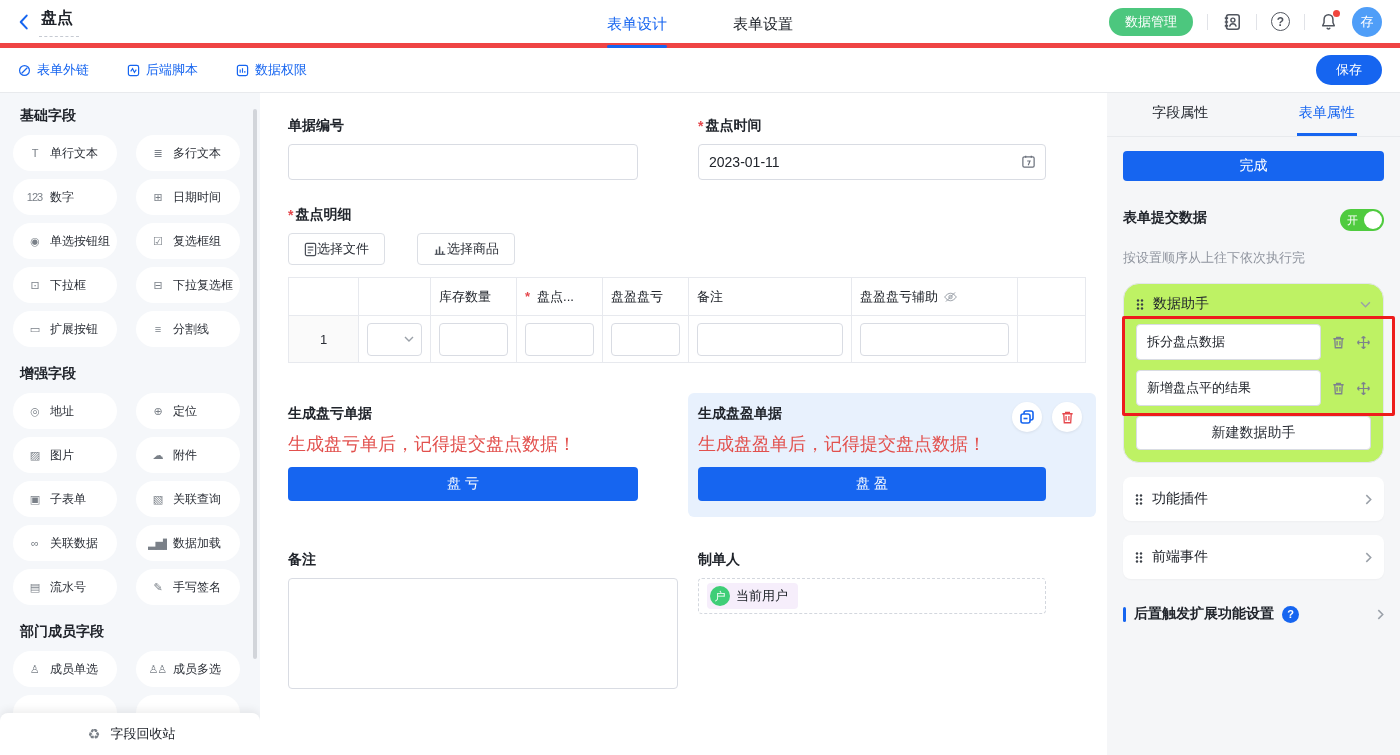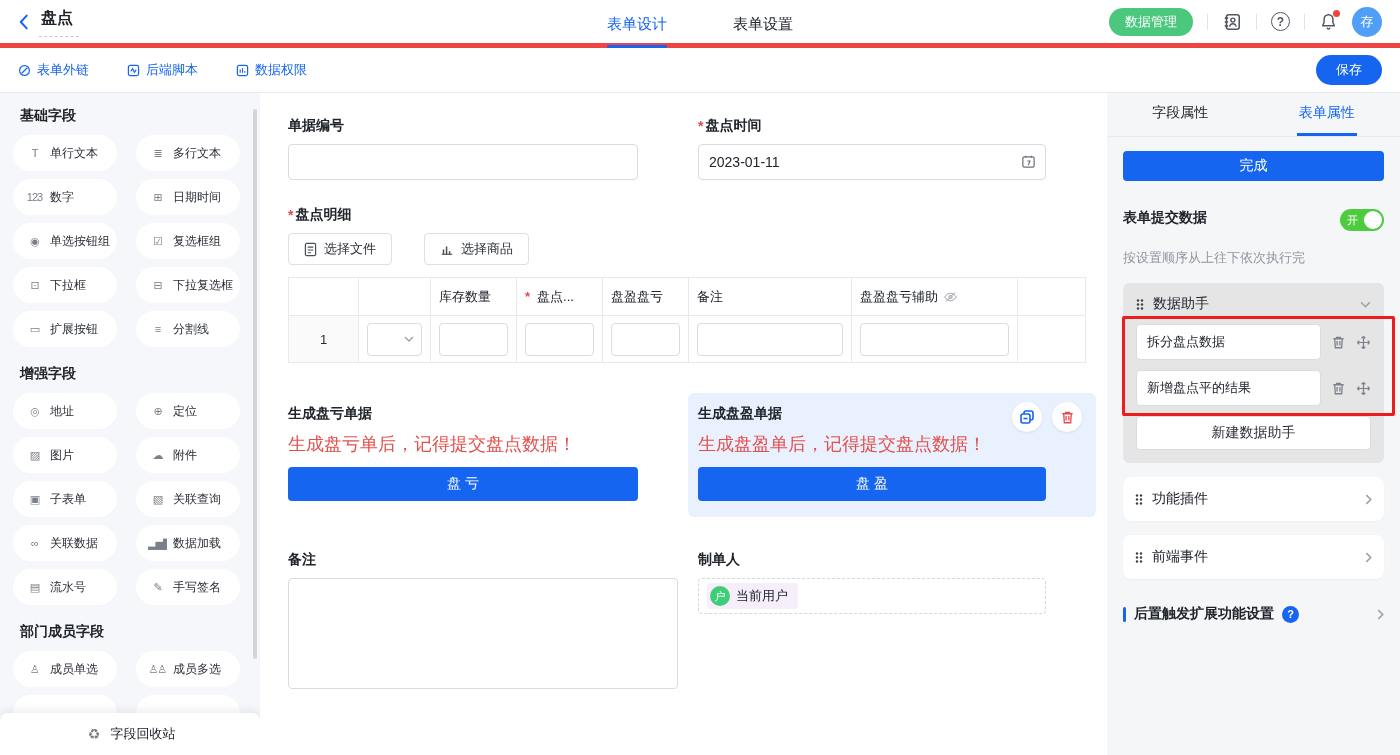--- a/index.html
+++ b/index.html
@@ -53,21 +53,21 @@
   .fgrid{display:grid;grid-template-columns:350px 348px;column-gap:60px;align-items:start;}
   .flabel{font-size:14px;font-weight:700;margin-bottom:9px;display:flex;align-items:center;}
   .star{color:#e5484d;margin-right:2px;font-weight:700;}
   .tinput{width:100%;height:36px;border:1px solid #d9dce3;border-radius:4px;padding:0 10px;font-size:14px;
     font-family:inherit;color:#20242b;background:#fff;outline:none;}
   .date-wrap{position:relative;}
   .date-wrap .cal{position:absolute;right:10px;top:10px;}
   .detail-block{margin-top:26px;}
   .sel-btns{display:flex;gap:32px;margin-top:2px;}
   .sel-btn{height:32px;border:1px solid #dcdfe5;border-radius:4px;background:#fff;display:flex;align-items:center;
-    gap:7px;padding:0 15px;font-size:13px;color:#2a2e36;cursor:pointer;font-family:inherit;}
+    padding:0 15px;font-size:13px;color:#2a2e36;cursor:pointer;font-family:inherit;}
   .dtable{border-collapse:collapse;margin-top:12px;width:797px;table-layout:fixed;}
   .dtable th,.dtable td{border:1px solid #e7e9ee;font-weight:400;font-size:13px;text-align:left;padding:0 8px;margin-left:8px;}
   .dtable th{height:38px;color:#20242b;}
   .dtable td{height:47px;}
   .num-cell{background:#fafafa;text-align:center !important;color:#2a2e36;}
   .cell-input{width:100%;height:33px;border:1px solid #d9dce3;border-radius:4px;padding:0 8px;font-family:inherit;font-size:13px;outline:none;}
   .cell-select{width:100%;height:33px;border:1px solid #d9dce3;border-radius:4px;display:flex;align-items:center;
     justify-content:flex-end;padding-right:7px;cursor:pointer;background:#fff;}
   .th-flex{display:flex;align-items:center;gap:5px;}
   .gen-row{margin-top:30px;display:grid;grid-template-columns:410px 410px;column-gap:0;}
@@ -96,21 +96,21 @@
   .ptab.active{color:#1665f0;}
   .ptab.active span{border-bottom-color:#1665f0;}
   .done-btn{width:100%;height:30px;background:#1665f0;color:#fff;border:none;border-radius:4px;font-size:14px;
     margin-top:14px;cursor:pointer;font-family:inherit;}
   .submit-row{margin-top:28px;display:flex;align-items:flex-start;justify-content:space-between;}
   .submit-label{font-size:14px;font-weight:700;}
   .toggle{width:44px;height:22px;border-radius:11px;background:#4fcb3f;position:relative;cursor:pointer;
     color:#fff;font-size:11px;display:flex;align-items:center;padding-left:7px;}
   .knob{position:absolute;right:2px;top:2px;width:18px;height:18px;border-radius:50%;background:#fff;}
   .order-hint{margin-top:18px;color:#8f949e;font-size:13px;}
-  .helper-card{margin-top:16px;background:#e5e5e5;border:1px solid #e3e6eb;border-radius:6px;position:relative;}
+  .helper-card{margin-top:16px;background:#bef264;border:1px solid #e3e6eb;border-radius:16px;position:relative;}
   .card-head{height:40px;display:flex;align-items:center;gap:9px;padding:0 12px;cursor:pointer;}
   .card-title{font-size:14px;flex:1;}
   .helper-rows{padding:0;}
   .helper-row{display:flex;align-items:center;gap:10px;margin:0 12px 10px;}
   .helper-box{flex:1;height:36px;border:1px solid #d9dce3;border-radius:4px;display:flex;align-items:center;
     padding:0 10px;font-size:13px;cursor:pointer;background:#fff;}
   .hicon{cursor:pointer;display:flex;}
   .new-helper-btn{display:block;width:calc(100% - 24px);margin:0 12px 12px;height:34px;border:1px solid #d9dce3;
     border-radius:4px;background:#fff;font-size:14px;color:#2a2e36;cursor:pointer;font-family:inherit;}
   .annotation{position:absolute;left:-2px;right:-12px;top:32px;height:100px;border:3px solid #ee1c1c;

